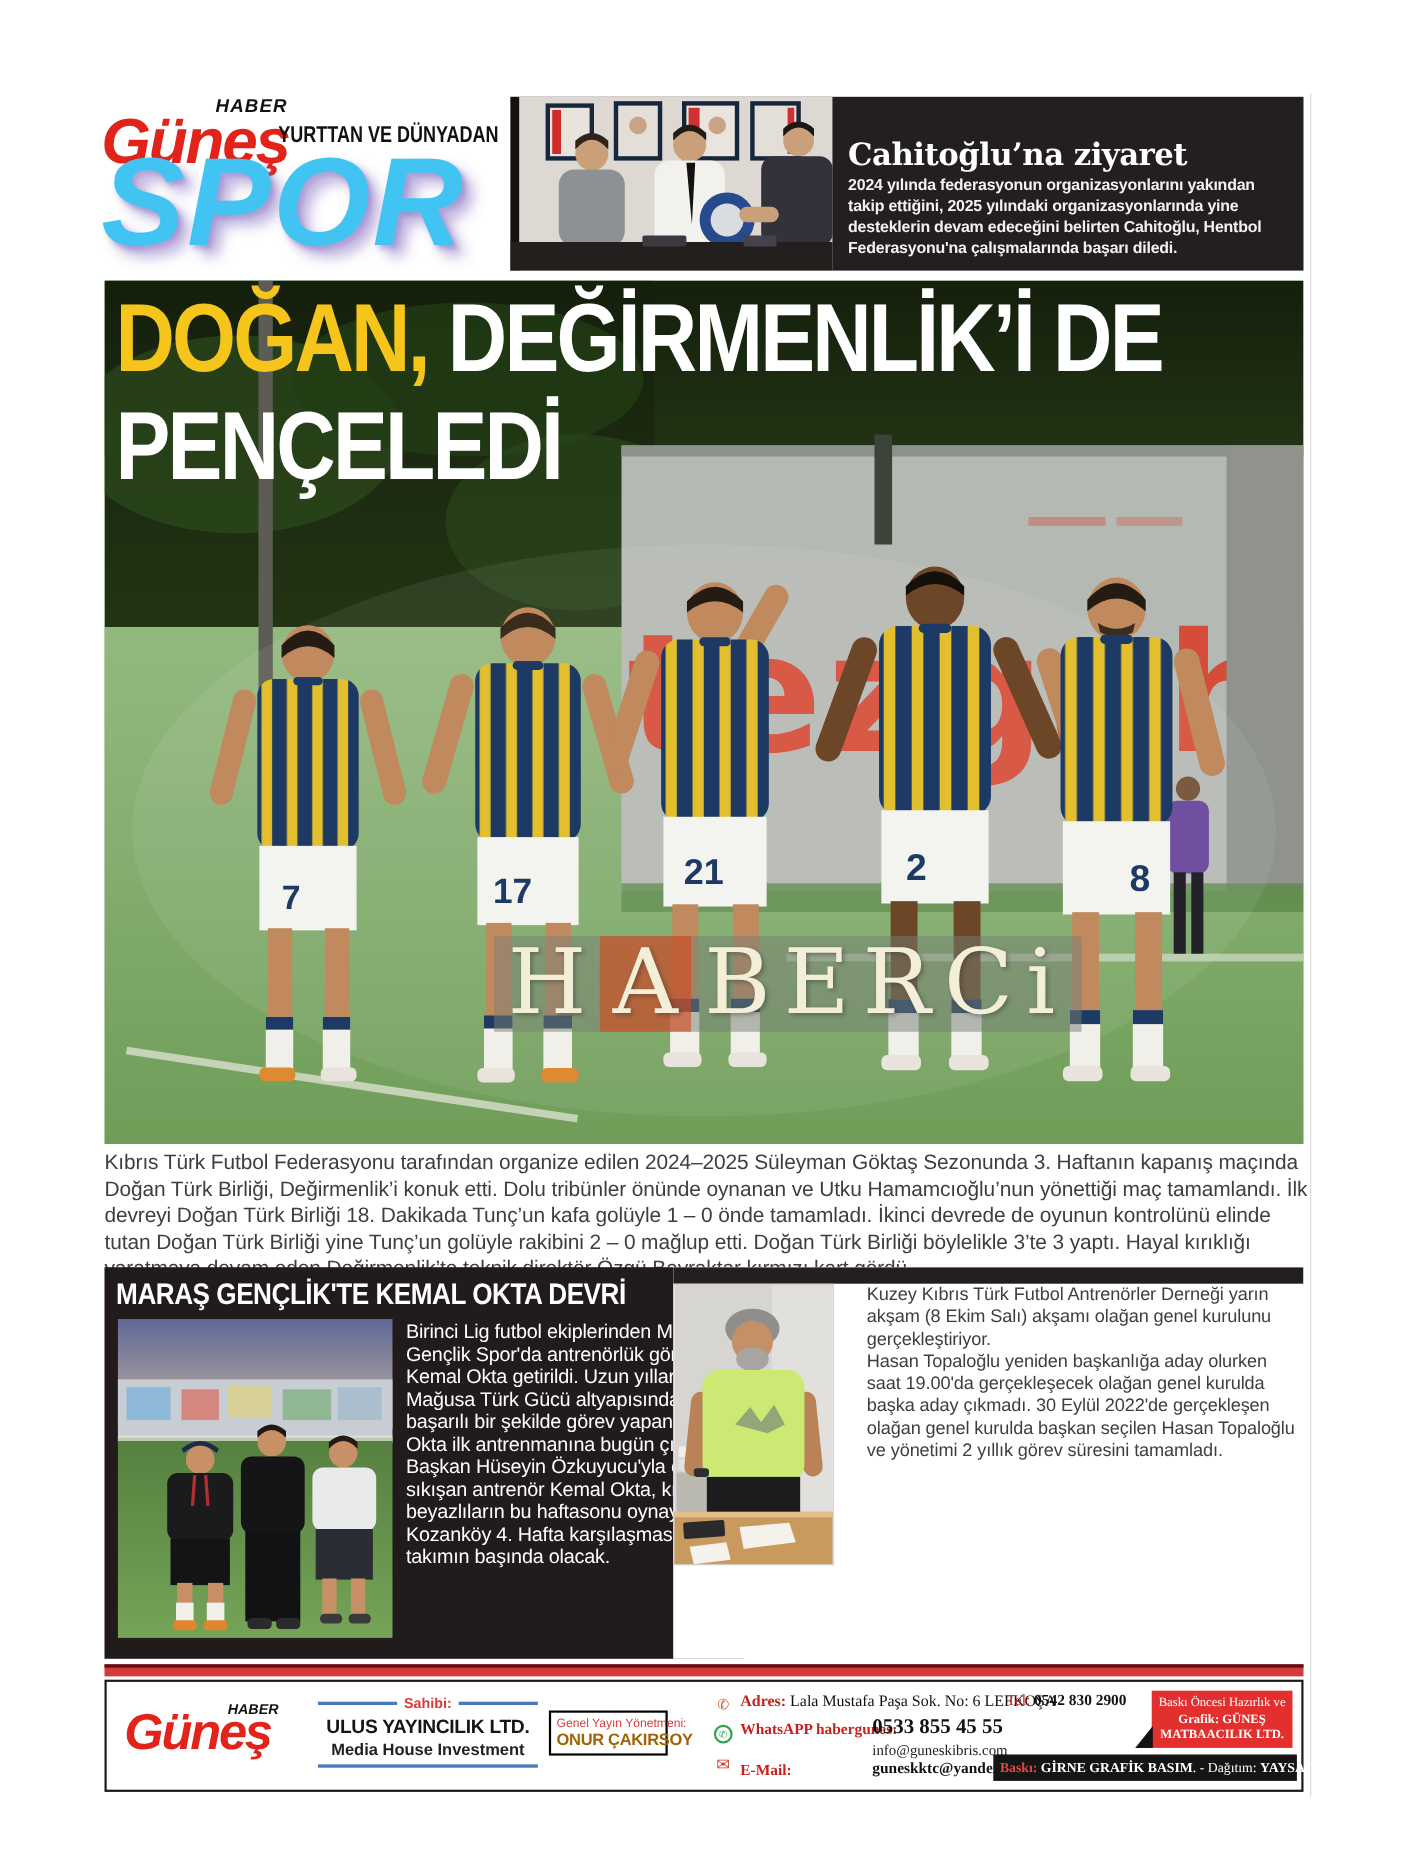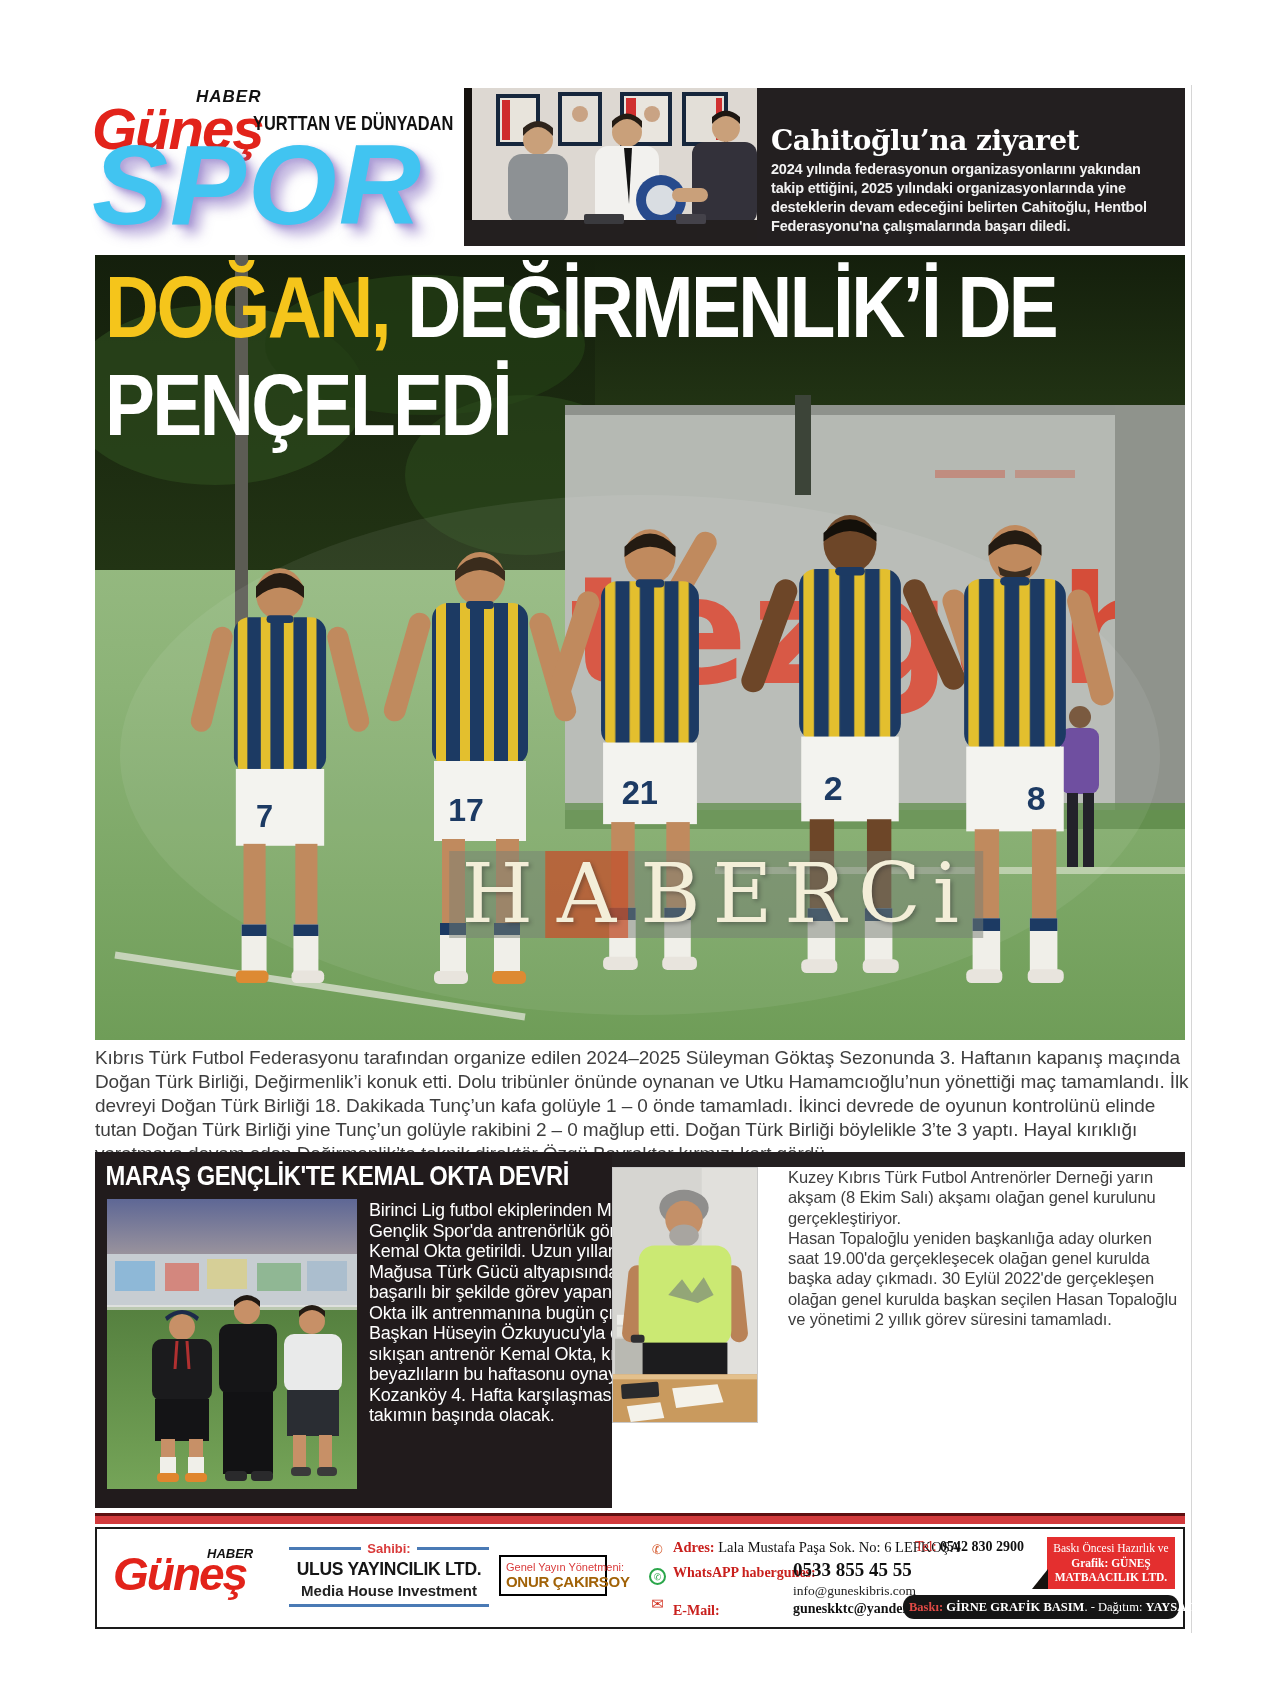--- a/index.html
+++ b/index.html
@@ -101,21 +101,21 @@
   .fc-email-label{left:0;top:68px;font-size:14px;}
   .fc-email{left:120px;top:66px;font-size:14px;font-weight:700;color:#111;}
   .prepress{position:absolute;left:950px;top:8px;width:128px;height:52px;background:#e42f2f;color:#fff;
             font-family:"Liberation Serif",serif;font-size:11.5px;line-height:1.3;text-align:center;
             display:flex;flex-direction:column;justify-content:center;}
   .prepress::before{content:"";position:absolute;left:-15px;bottom:0;border-style:solid;
                     border-width:0 0 20px 16px;border-color:transparent transparent #15120f transparent;}
   .prepress .b{font-weight:700;}
   .print-strip{position:absolute;left:806px;top:66px;width:276px;height:24px;background:#151515;color:#fff;
                font-family:"Liberation Serif",serif;font-size:12.5px;line-height:24px;padding-left:6px;
-               box-sizing:border-box;white-space:nowrap;border-radius:11px;}
+               box-sizing:border-box;white-space:nowrap;}
   .print-strip .b{font-weight:700;}
   .print-strip .red-lab{color:#e04a45;}
 </style>
 </head>
 <body>
 
 <div class="page">
   <div class="right-rule"></div>
 
   <div class="brand-haber">HABER</div>

